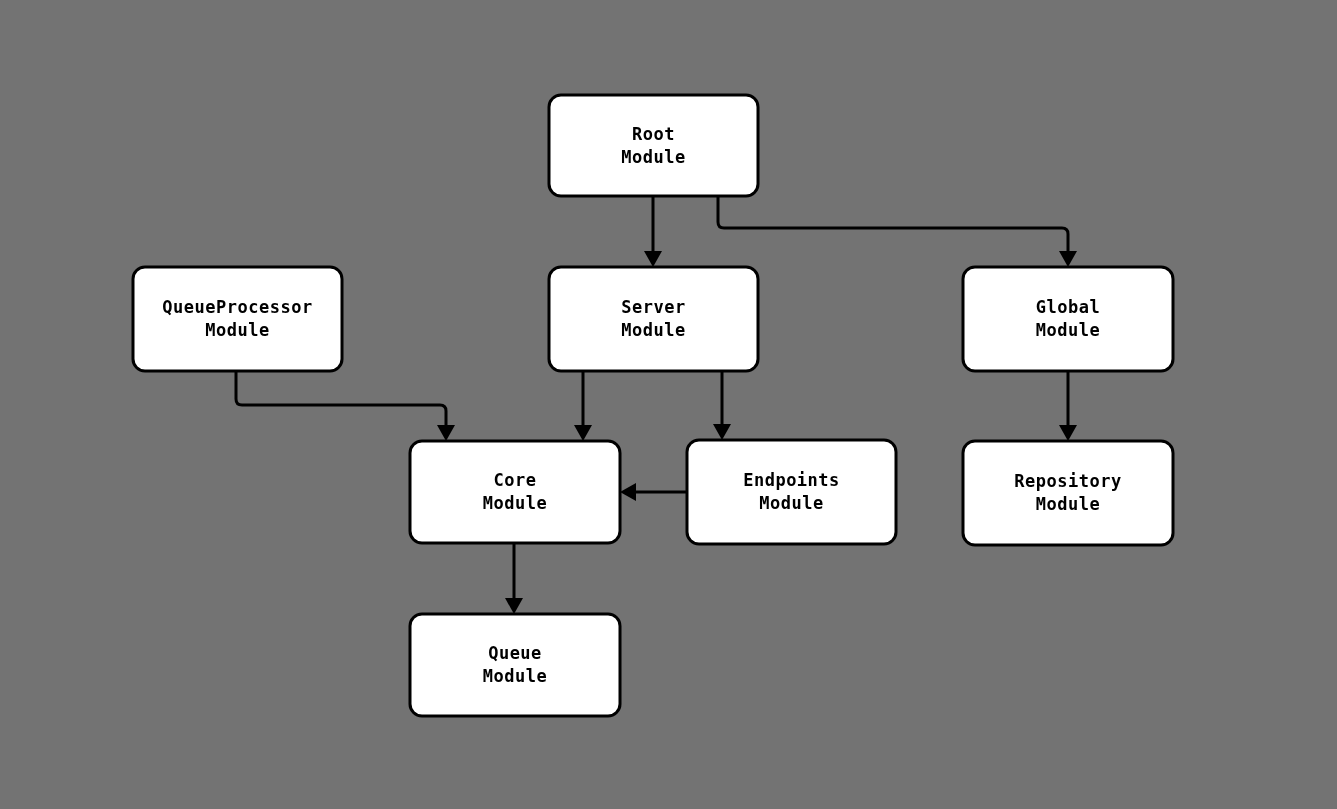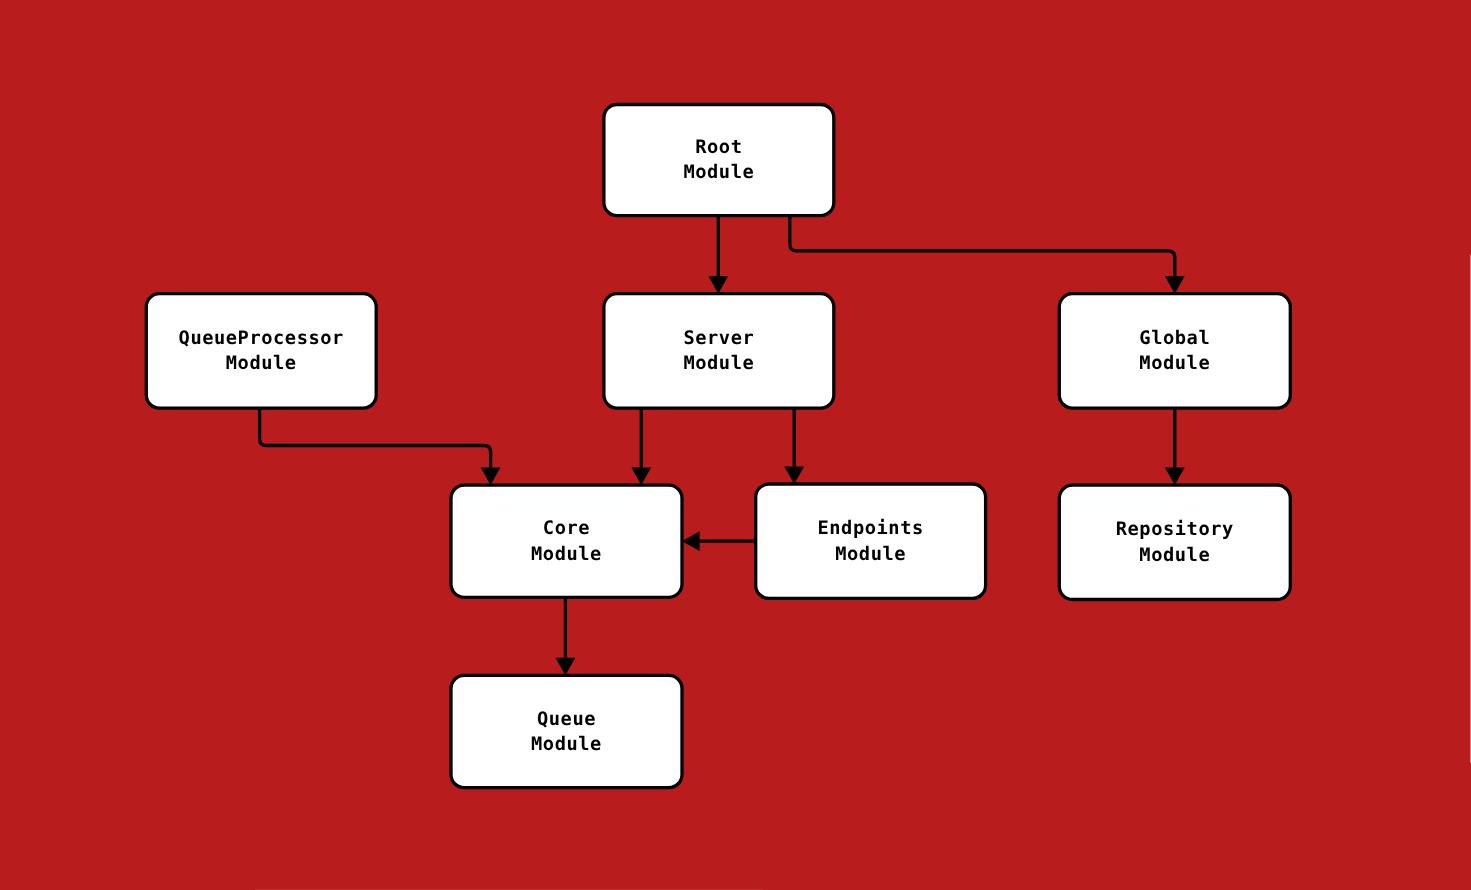--- a/index.html
+++ b/index.html
@@ -10,21 +10,21 @@
   body {
     width: 1337px;
     height: 809px;
     overflow: hidden;
     font-family: "DejaVu Sans Mono", "Liberation Mono", monospace;
   }
   #diagram-root {
     position: relative;
     width: 1337px;
     height: 809px;
-    background: #b91c1c;
+    background: #737373;
   }
   svg.diagram-canvas {
     position: absolute;
     top: 0;
     left: 0;
     width: 1337px;
     height: 809px;
     display: block;
   }
   .node-box {

